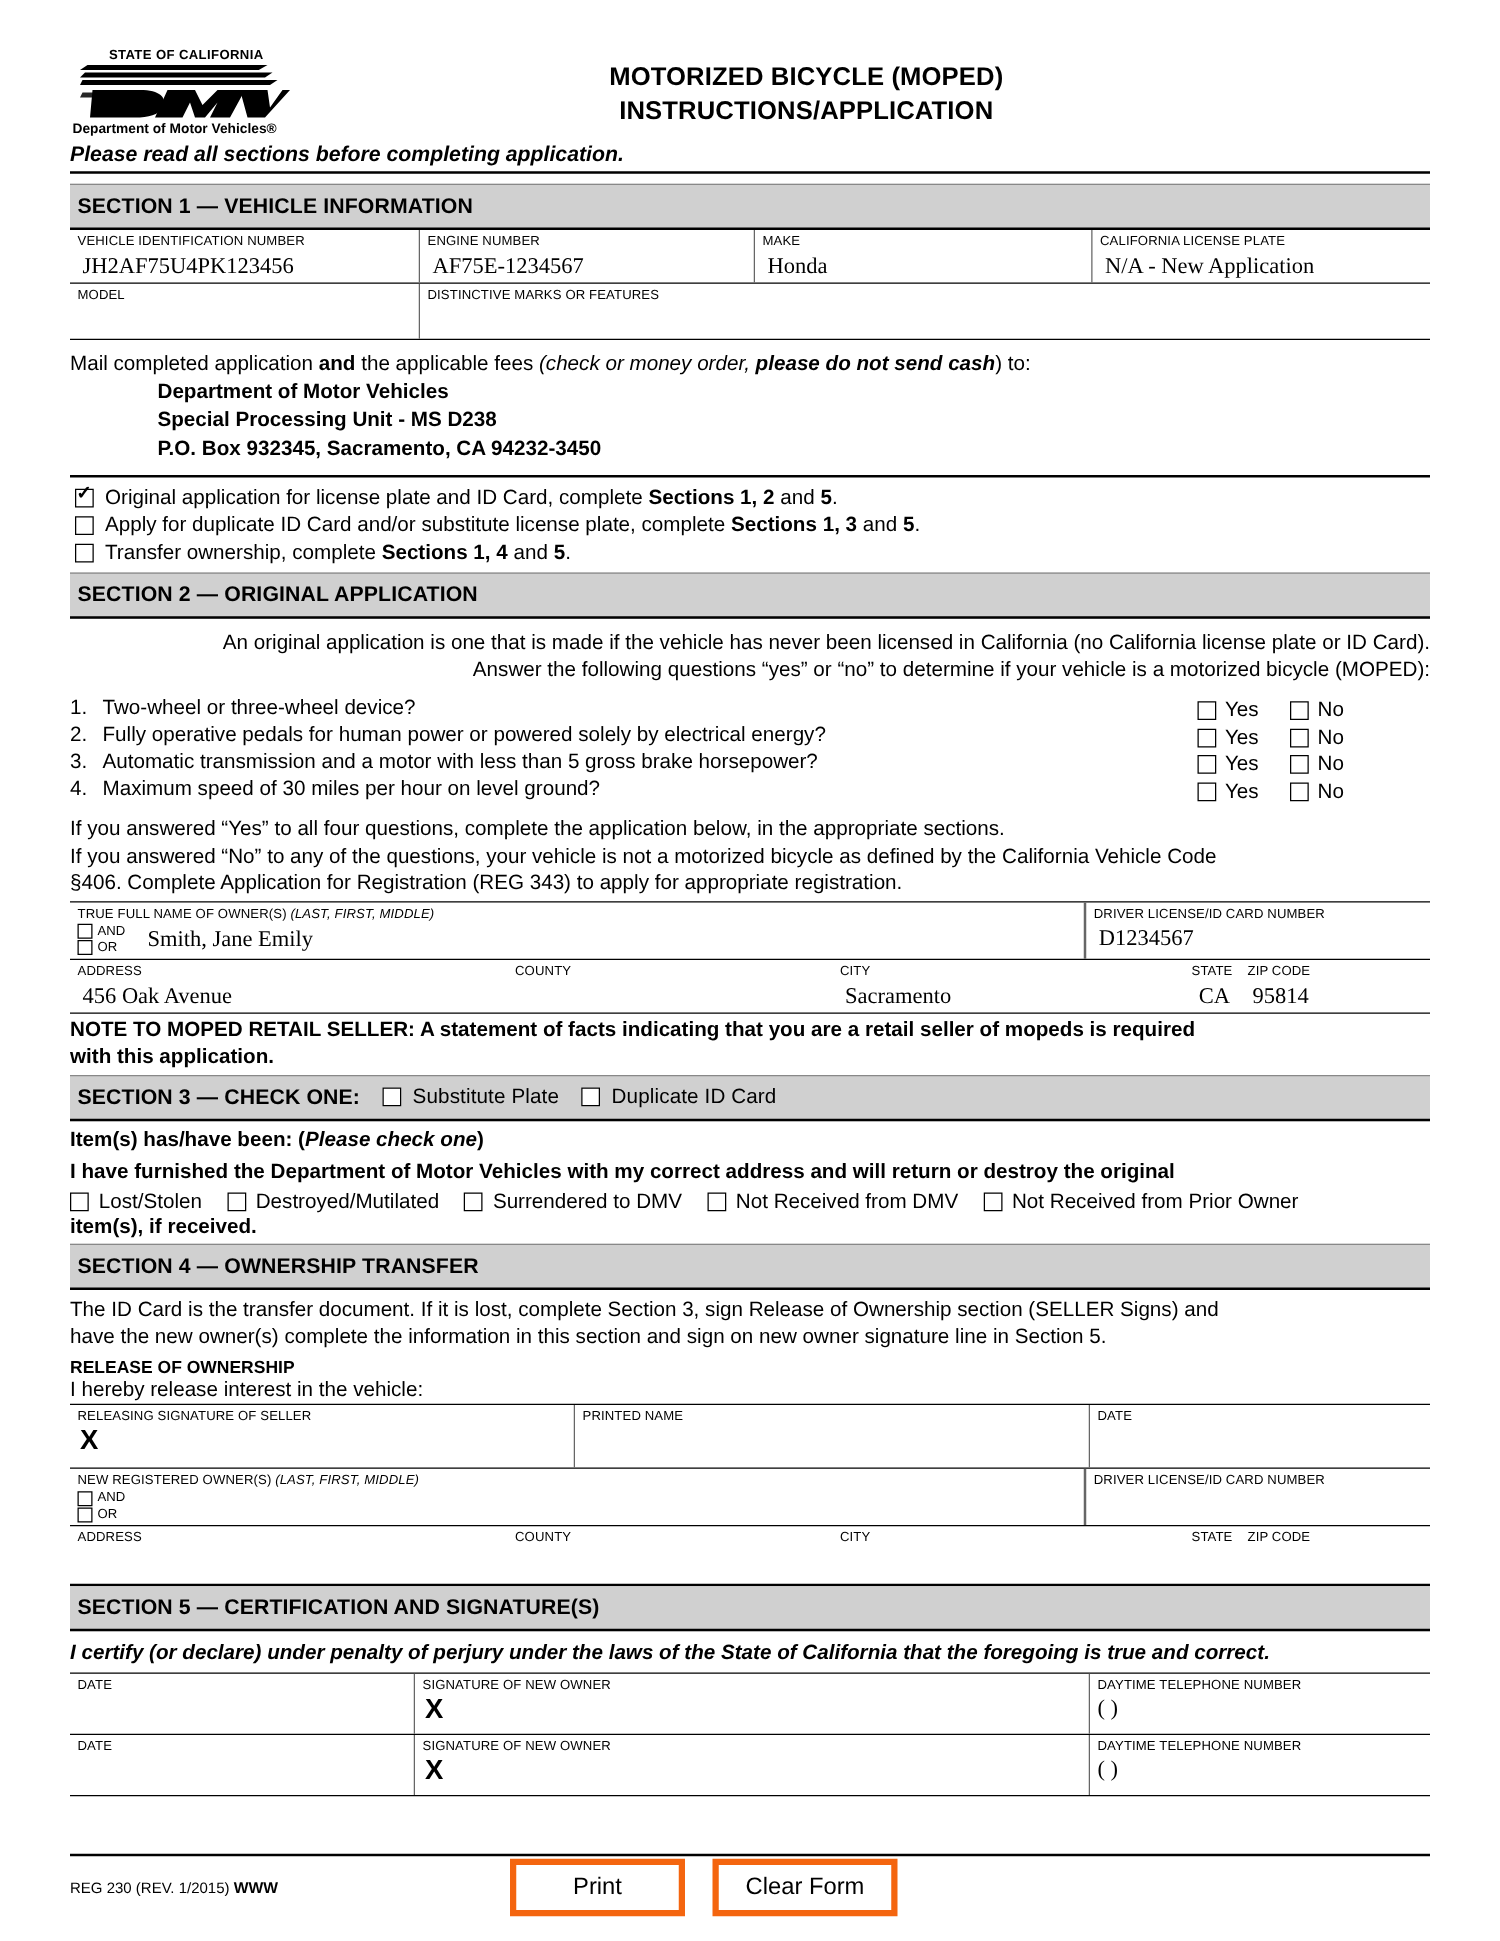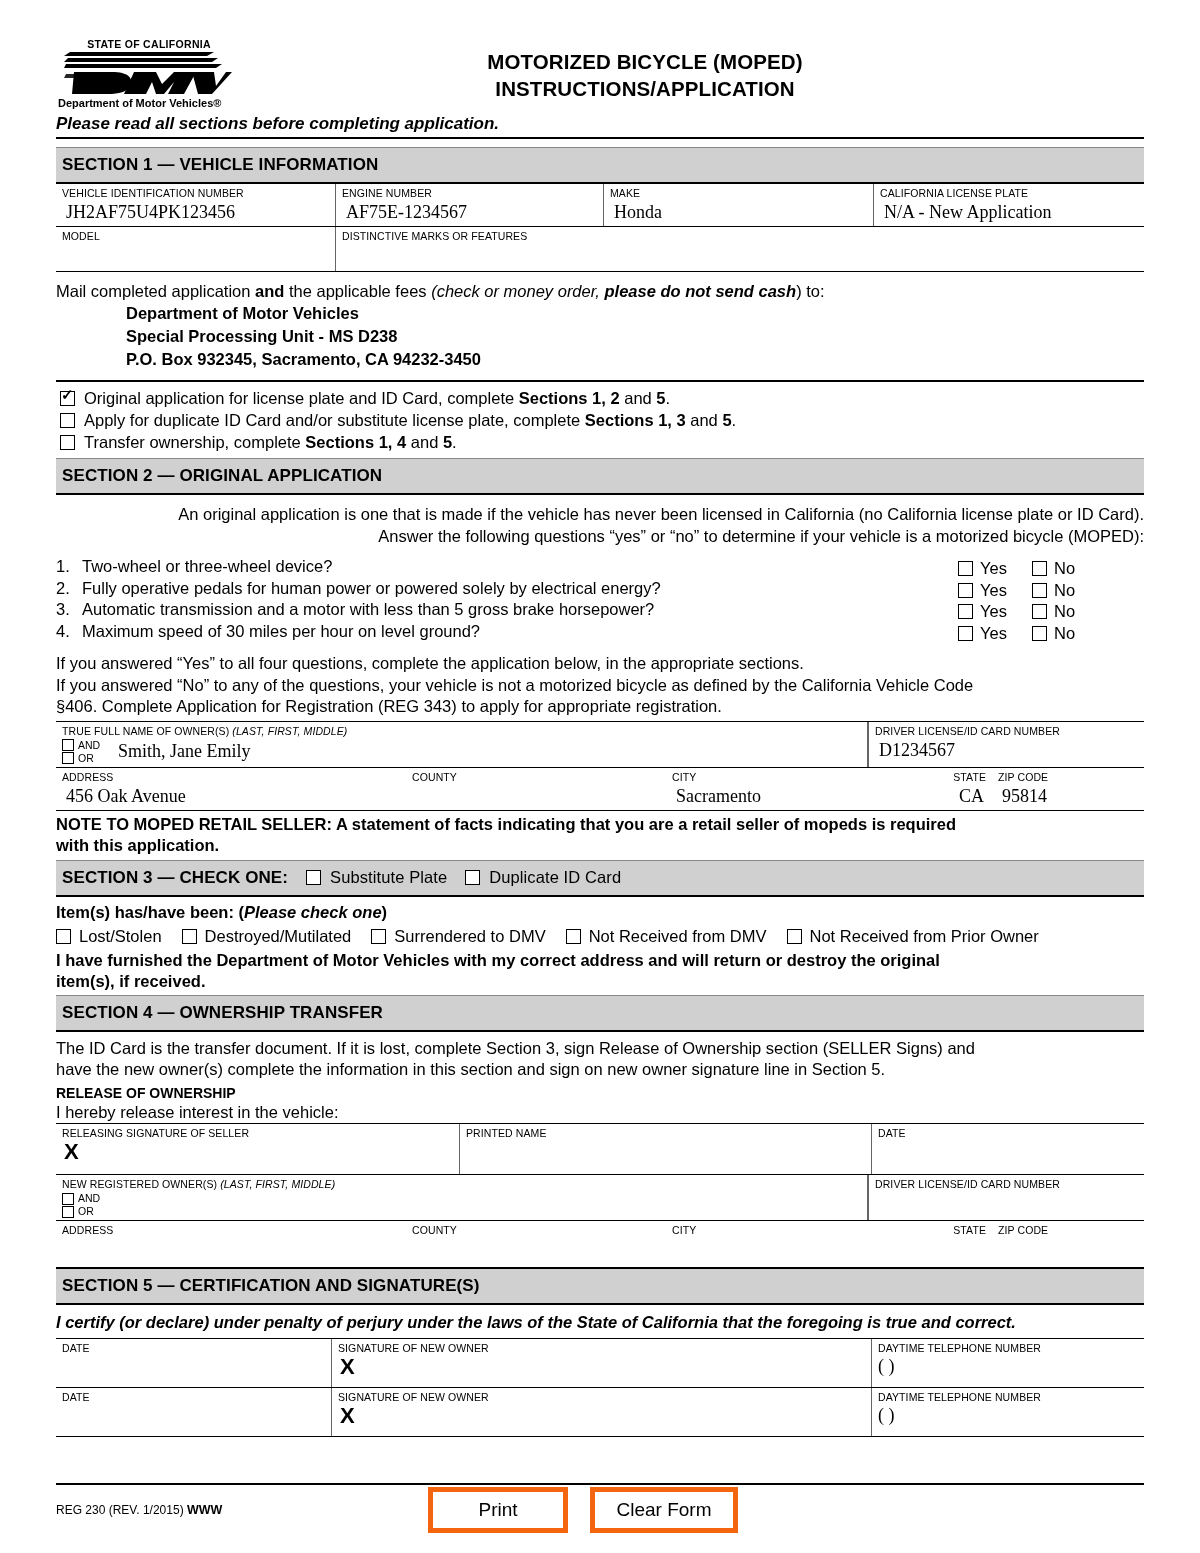--- a/index.html
+++ b/index.html
@@ -83,21 +83,21 @@
   .ynwrap { width: 186px; flex: none; padding-top: 2px; }
   .ynrow { display: flex; align-items: center; height: 21.5px; }
   .ynrow .cb { margin-right: 7px; }
   .ynrow .yn-lbl { font-size: 16.5px; width: 52px; }
 
   
   .footer { position: absolute; left: 56px; right: 56px; bottom: 22px; }
   .footrow { display: flex; align-items: center; position: relative; height: 46px; }
   .regno { font-size: 12px; padding-top: 4px; }
   .regno b { font-weight: 700; font-size: 12.5px; }
-  .btns { position: absolute; left: 372px; top: 2px; display: flex; gap: 22px; }
+  .btns { position: absolute; left: 352px; top: 2px; display: flex; gap: 22px; }
   .btn {
     border: 5px solid #f4650f; background: #fff;
     font-size: 19px; font-family: "Liberation Sans", sans-serif;
     padding: 7px 0; text-align: center; line-height: 22px;
   }
   .btn.print { width: 140px; }
   .btn.clear { width: 148px; }
   .sigX { font-size: 22px; font-weight: 700; font-family: "Liberation Sans", sans-serif; line-height: 24px; padding-left: 2px;}
   .andor { display: flex; align-items: center; font-size: 10.5px; line-height: 13px; }
   .andor .cb { margin-right: 4px; }
@@ -306,33 +306,33 @@
   <div class="secbar">
     <span>SECTION 3 — CHECK ONE:</span>
     <span class="cb" style="margin-left:18px; margin-right:9px;"></span>
     <span style="font-weight:400; font-size:16.5px;">Substitute Plate</span>
     <span class="cb" style="margin-left:18px; margin-right:9px;"></span>
     <span style="font-weight:400; font-size:16.5px;">Duplicate ID Card</span>
   </div>
 
   <div style="padding-top:5px;">
     <div style="font-size:16.5px; font-weight:700; line-height:21px;"><span>Item(s) has/have been: (</span><i>Please check one</i><span>)</span></div>
+    <div style="font-size:16.5px; font-weight:700; line-height:21px; margin-top:4px;">I have furnished the Department of Motor Vehicles with my correct address and will return or destroy the original</div>
     <div style="display:flex; align-items:center; font-size:16.5px; margin-top:4px;">
       <span class="cb"></span>
       <span style="margin:0 20px 0 8px;">Lost/Stolen</span>
       <span class="cb"></span>
       <span style="margin:0 20px 0 8px;">Destroyed/Mutilated</span>
       <span class="cb"></span>
       <span style="margin:0 20px 0 8px;">Surrendered to DMV</span>
       <span class="cb"></span>
       <span style="margin:0 20px 0 8px;">Not Received from DMV</span>
       <span class="cb"></span>
       <span style="margin:0 0 0 8px;">Not Received from Prior Owner</span>
     </div>
-    <div style="font-size:16.5px; font-weight:700; line-height:21px; margin-top:4px;">I have furnished the Department of Motor Vehicles with my correct address and will return or destroy the original</div>
     <div style="font-size:16.5px; font-weight:700; line-height:21px; padding-bottom:3px;">item(s), if received.</div>
   </div>
 
   <div class="secbar">
     <span>SECTION 4 — OWNERSHIP TRANSFER</span>
   </div>
 
   <div style="padding-top:6px;">
     <div class="para">The ID Card is the transfer document. If it is lost, complete Section 3, sign Release of Ownership section (SELLER Signs) and</div>
     <div class="para">have the new owner(s) complete the information in this section and sign on new owner signature line in Section 5.</div>

